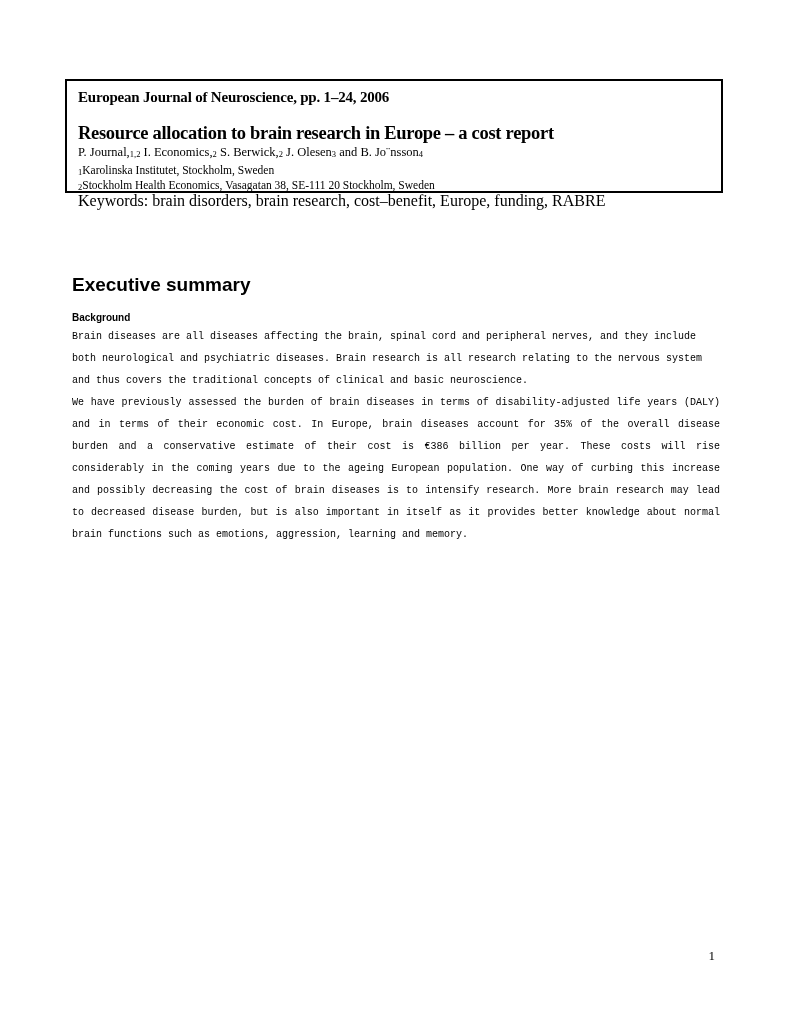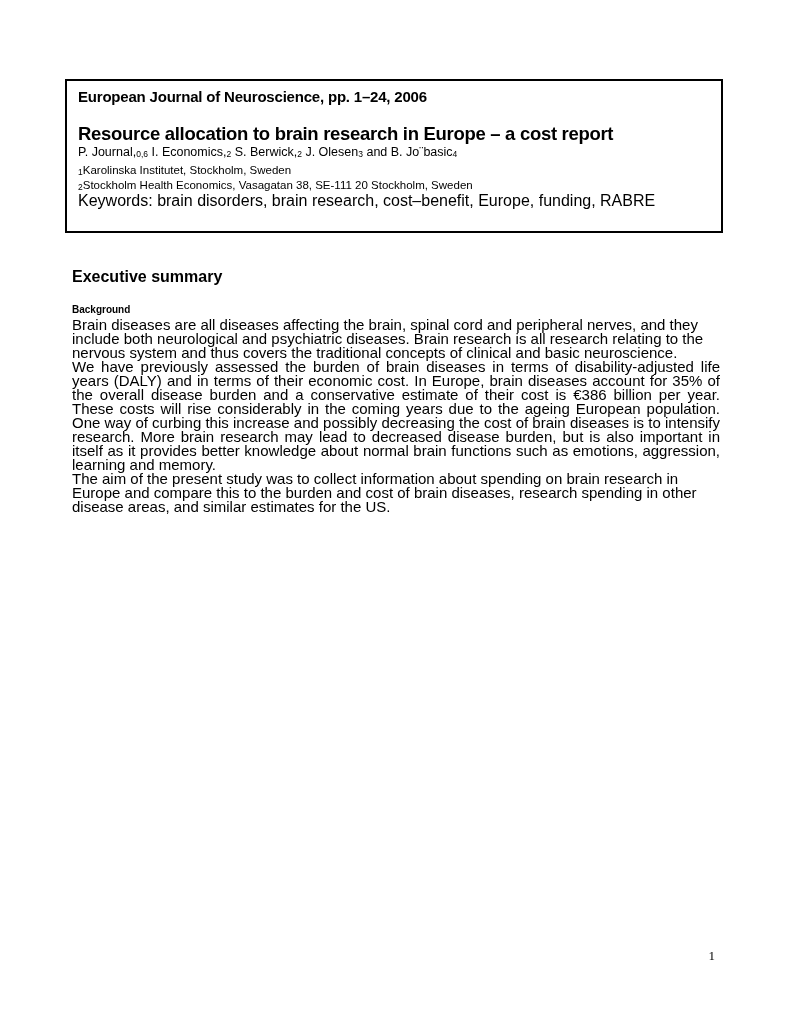--- a/index.html
+++ b/index.html
@@ -15,25 +15,26 @@
     width: 791px;
     height: 1024px;
     background: #ffffff;
     overflow: hidden;
   }
   .header-box {
     position: absolute;
     left: 65px;
     top: 79px;
     width: 658px;
-    height: 154px;
+    height: 114px;
     box-sizing: border-box;
     border: 2px solid #000;
     padding: 7px 11px 0 11px;
     background: #fff;
+    font-family: Liberation Serif, serif;
   }
   .journal-line {
     font-size: 15px;
     font-weight: bold;
     line-height: 18px;
     letter-spacing: -0.2px;
   }
   .article-title {
     font-size: 18.5px;
     font-weight: bold;
@@ -62,66 +63,66 @@
     font-size: 16px;
     line-height: 13.2px;
   }
   .body-block {
     position: absolute;
     left: 72px;
     top: 265px;
     width: 648px;
   }
   .exec-heading {
-    font-size: 16px;
+    font-size: 19px;
     font-weight: bold;
-    margin: 4px 0 17px 0;
+    margin: 12px 0 17px 0;
     line-height: 16px;
   }
   .bg-heading {
     font-size: 10px;
     font-weight: bold;
     margin: 0;
     line-height: 16px;
   }
   .paragraphs p {
-    font-size: 15px;
-    line-height: 14px;
+    font-size: 10px;
+    line-height: 22px;
     margin: 0;
+    font-family: Liberation Mono, monospace;
   }
   .paragraphs p.just { text-align: justify; }
   .page-number {
     position: absolute;
     top: 948px;
     right: 76px;
     font-size: 13px;
     font-family: "Liberation Serif", serif;
   }
 </style>
 </head>
 <body>
 
 <div class="page">
 
   <div class="header-box">
     <div class="journal-line">European Journal of Neuroscience, pp. 1–24, 2006</div>
     <h1 class="article-title">Resource allocation to brain research in Europe – a cost report</h1>
-    <div class="authors" id="authors"><span>P. Journal,</span><span class="sup">0,6</span><span> I. Economics,</span><span class="sup">2</span><span> S. Berwick,</span><span class="sup">2</span><span> J. Olesen</span><span class="sup">3</span><span> and B. Jo¨basic</span><span class="sup">4</span></div>
+    <div class="authors" id="authors"><span>P. Journal,</span><span class="sup">1,2</span><span> I. Economics,</span><span class="sup">2</span><span> S. Berwick,</span><span class="sup">2</span><span> J. Olesen</span><span class="sup">3</span><span> and B. Jo¨nsson</span><span class="sup">4</span></div>
     <div class="affiliations" id="affiliations">
         <div class="affil-line"><span class="sup">1</span><span>Karolinska Institutet, Stockholm, Sweden</span></div>
         <div class="affil-line"><span class="sup">2</span><span>Stockholm Health Economics, Vasagatan 38, SE-111 20 Stockholm, Sweden</span></div>
       </div>
     <div class="keywords"><span>Keywords: </span><span>brain disorders, brain research, cost–benefit, Europe, funding, RABRE</span></div>
   </div>
 
   <div class="body-block">
     <h2 class="exec-heading">Executive summary</h2>
     <h3 class="bg-heading">Background</h3>
     <div class="paragraphs" id="paragraphs">
         <p>Brain diseases are all diseases affecting the brain, spinal cord and peripheral nerves, and they include both neurological and psychiatric diseases. Brain research is all research relating to the nervous system and thus covers the traditional concepts of clinical and basic neuroscience.</p>
         <p class="just">We have previously assessed the burden of brain diseases in terms of disability-adjusted life years (DALY) and in terms of their economic cost. In Europe, brain diseases account for 35% of the overall disease burden and a conservative estimate of their cost is €386 billion per year. These costs will rise considerably in the coming years due to the ageing European population. One way of curbing this increase and possibly decreasing the cost of brain diseases is to intensify research. More brain research may lead to decreased disease burden, but is also important in itself as it provides better knowledge about normal brain functions such as emotions, aggression, learning and memory.</p>
-        <p>The aim of the present study was to collect information about spending on brain research in Europe and compare this to the burden and cost of brain diseases, research spending in other disease areas, and similar estimates for the US.</p>
       </div>
   </div>
 
   <div class="page-number">1</div>
 
 </div>
 
 </body></html>

